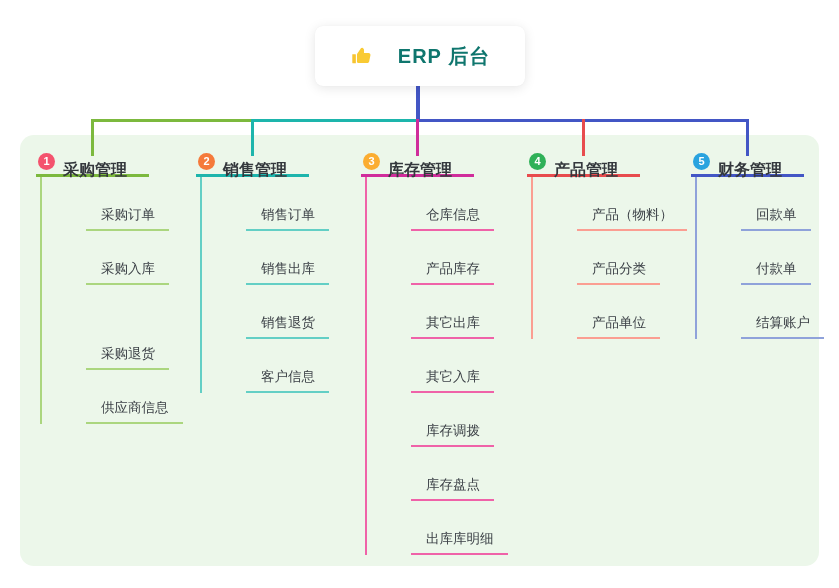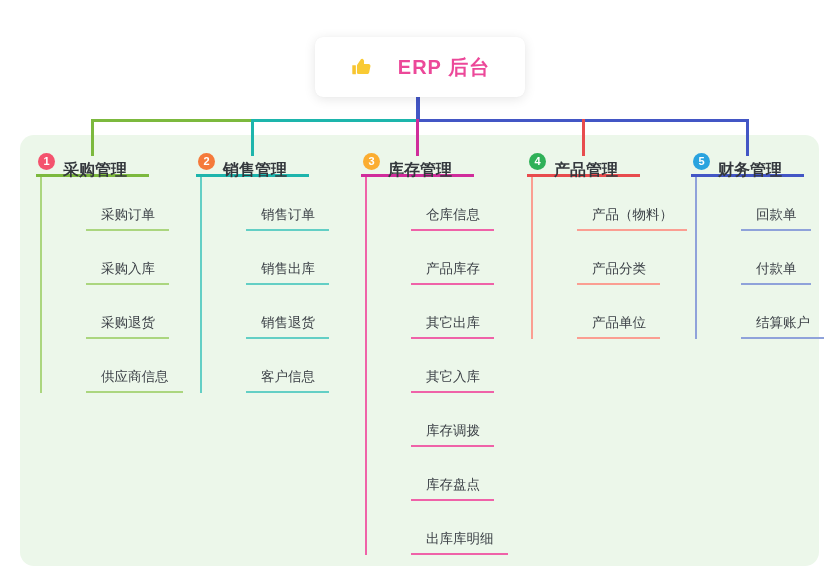--- a/index.html
+++ b/index.html
@@ -4,25 +4,25 @@
 <style>
   html,body{margin:0;padding:0;}
   body{
     width:839px;height:588px;position:relative;overflow:hidden;
     background:#ffffff;
     font-family:"Liberation Sans","DejaVu Sans",sans-serif;
   }
   #canvas{position:absolute;inset:0;}
   
   .root-node{
-    position:absolute;left:315px;top:37px;width:210px;height:60px;
+    position:absolute;left:315px;top:26px;width:210px;height:60px;
     background:#ffffff;border-radius:8px;
     box-shadow:0 2px 12px rgba(0,0,0,0.10), 0 0 1px rgba(0,0,0,0.06);
     display:flex;align-items:center;justify-content:center;gap:26px;
-    font-size:20px;font-weight:600;color:#ec4899;letter-spacing:1px;
+    font-size:20px;font-weight:600;color:#0f766e;letter-spacing:1px;
     z-index:3;
   }
   .root-node svg{display:block;}
   
   .panel{
     position:absolute;left:20px;top:135px;width:799px;height:431px;
     border-radius:14px;z-index:0;
   }
   
   .cline{position:absolute;z-index:1;}
@@ -77,21 +77,21 @@
 
   <div id="branches">
       <div class="branch" style="left: 36px;">
         <div class="branch-header" style="border-color: rgb(124, 185, 62);">
           <span class="badge" style="background: rgb(244, 83, 110);">1</span>
           <span class="branch-label">采购管理</span>
         </div>
         <div class="children" style="border-color: rgb(171, 214, 127);">
           <div class="child" style="border-color: rgb(171, 214, 127);">采购订单</div>
           <div class="child" style="border-color: rgb(171, 214, 127);">采购入库</div>
-          <div class="child" style="border-color: rgb(171, 214, 127);">采购退货</div>
+          <div class="child" style="border-color: rgb(171, 214, 127); margin-top: 31px;">采购退货</div>
           <div class="child" style="border-color: rgb(171, 214, 127);">供应商信息</div>
         </div>
       </div>
       <div class="branch" style="left: 196px;">
         <div class="branch-header" style="border-color: rgb(29, 181, 172);">
           <span class="badge" style="background: rgb(245, 122, 59);">2</span>
           <span class="branch-label">销售管理</span>
         </div>
         <div class="children" style="border-color: rgb(99, 207, 197);">
           <div class="child" style="border-color: rgb(99, 207, 197);">销售订单</div>

